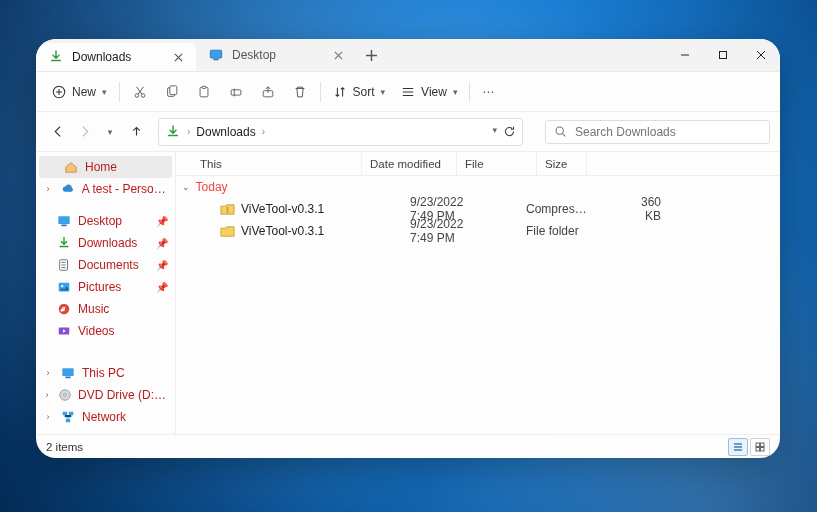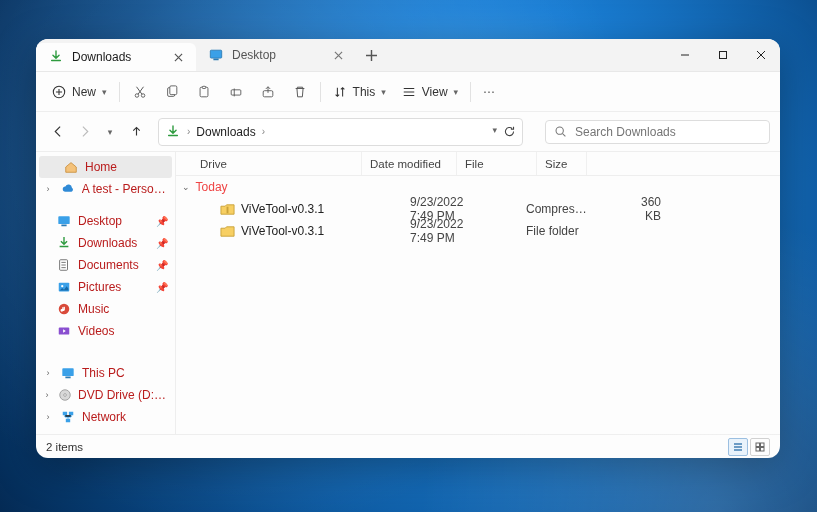--- a/index.html
+++ b/index.html
@@ -11,21 +11,21 @@
   
   body::before, body::after {
     content:""; position:absolute; border-radius:50%;
     background: radial-gradient(circle, rgba(255,255,255,.15), rgba(0,120,215,0) 60%);
   }
   body::before { width:900px; height:900px; left:-200px; top:-300px; }
   body::after  { width:700px; height:700px; right:-250px; bottom:-350px; }
 
   .window {
     position:absolute; left:36px; top:39px; width:744px; height:419px;
-    background:#fdfdfd; border-radius:12px; box-shadow:0 10px 40px rgba(0,0,0,.35);
+    background:#fdfdfd; border-radius:20px; box-shadow:0 10px 40px rgba(0,0,0,.35);
     display:flex; flex-direction:column; overflow:hidden; font-size:12px; color:#1a1a1a;
   }
 
   
   .titlebar { height:33px; display:flex; align-items:stretch; background:#f3f3f3; border-bottom:1px solid #e8e8e8; }
   .tab { display:flex; align-items:center; gap:8px; padding:0 10px 0 12px; min-width:160px; position:relative; border-radius:6px 6px 0 0; }
   .tab.active { background:#fdfdfd; margin-top:4px; }
   .tab.inactive { color:#555; }
   .tab .label { flex:1; font-size:12px; }
   .tab .close { width:16px; height:16px; display:flex; align-items:center; justify-content:center; color:#555; border-radius:3px; }
@@ -189,21 +189,21 @@
     <div class="tbtn icon-only">
         <svg width="14" height="14" viewBox="0 0 16 16">
           <path d="M3 4h10M5 4V2.5h6V4M4.5 4l.8 9.5h5.4L11.5 4" fill="none" stroke="#555" stroke-width="1.1"></path>
         </svg>
       </div>
     <div class="tdiv"></div>
     <div class="tbtn">
       <svg width="14" height="14" viewBox="0 0 16 16">
           <path d="M5 3v10M3 11l2 2 2-2M11 13V3M9 5l2-2 2 2" stroke="#333" fill="none" stroke-width="1.2"></path>
         </svg>
-      <span>This</span>
+      <span>Sort</span>
       <span class="chev">▾</span>
     </div>
     <div class="tbtn">
       <svg width="14" height="14" viewBox="0 0 16 16">
           <path d="M2 4h12M2 8h12M2 12h12" stroke="#333" stroke-width="1.3"></path>
         </svg>
       <span>View</span>
       <span class="chev">▾</span>
     </div>
     <div class="tdiv"></div>
@@ -374,21 +374,21 @@
               <path d="M4.5 6v2h7V6M8 8v2" stroke="#3aa0e8"></path>
             </svg>
           </span>
         <span class="label">Network</span>
       </div>
     </div>
 
     <div class="main">
       <div class="cols">
         <div style="width:14px;border:none"></div>
-        <div class="c-name">Drive</div>
+        <div class="c-name">This</div>
         <div class="c-date">Date modified</div>
         <div class="c-type">File</div>
         <div class="c-size">Size</div>
       </div>
       <div class="group">
         <span class="exp">⌄</span>
         <span class="g">Today</span>
       </div>
 
       <div class="row">

